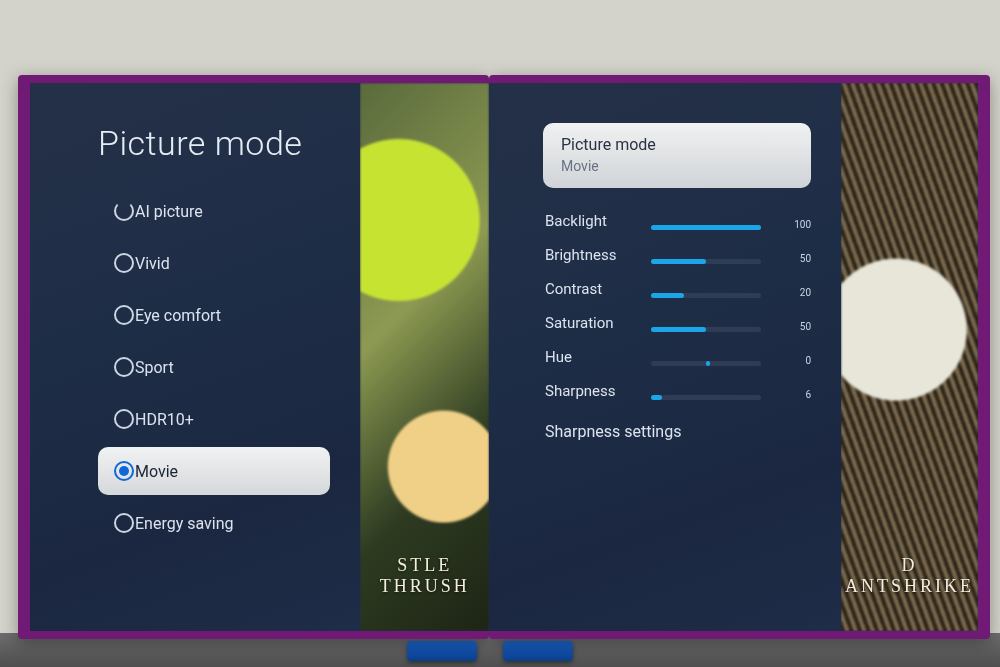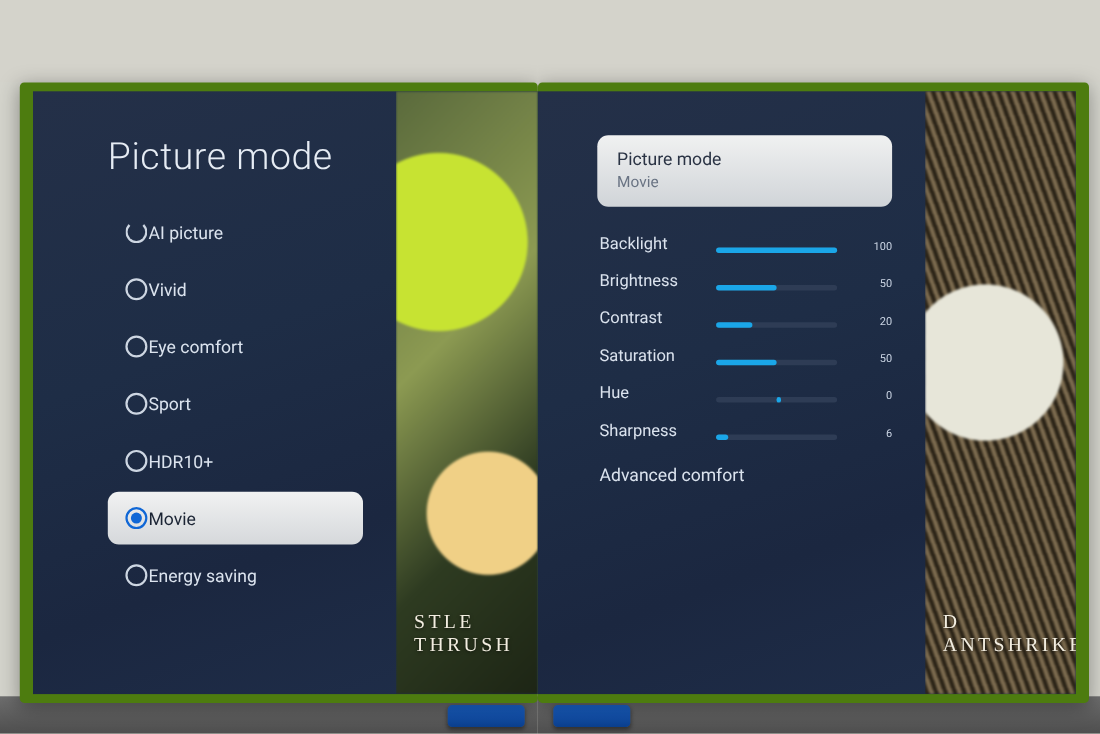--- a/index.html
+++ b/index.html
@@ -25,21 +25,21 @@
     top: 0; left: 0; right: 0;
     height: 75px;
     background: #d4d3cb;
   }
 
   
   .tv {
     position: absolute;
     top: 75px;
     bottom: 28px;
-    background: #4d7c0f;
+    background: #701a75;
     border-radius: 4px;
     box-shadow: 0 4px 18px rgba(0,0,0,0.35);
     overflow: hidden;
   }
   .panel-left  .tv { left: 18px; right: 0; }
   .panel-right .tv { left: 0;   right: 10px; }
 
   
   .screen {
     position: absolute;
@@ -83,28 +83,27 @@
   }
   .panel-right .preview::before{
     background:
       radial-gradient(circle at 40% 45%, #e7e6da 0 70px, transparent 72px),
       repeating-linear-gradient(70deg,#2c2418 0 4px,#7a6a4f 4px 8px),
       linear-gradient(145deg,#3c3524,#6c5e44 50%,#2d2718);
   }
   .preview-caption{
     position:absolute;
     bottom: 34px; left: 0; right: 0;
-    text-align: left;
+    text-align: center;
     color: #f2ede0;
     font-size: 18px;
     letter-spacing: 3px;
     font-weight: 400;
     text-shadow: 0 1px 3px rgba(0,0,0,.6);
     font-family: Georgia, "Times New Roman", serif;
-    margin-left: 16px;
   }
 
   
   .radio-list { display:flex; flex-direction:column; gap:4px; }
   .radio-item {
     display:flex; align-items:center; gap:1px;
     height:48px;
     padding:0 16px;
     border-radius:10px;
     font-size:16px;
@@ -286,21 +285,21 @@
             </div>
             <div class="slider-row">
               <span class="lbl">Sharpness</span>
               <span class="track">
                 <span class="fill" style="width: 10%;"></span>
               </span>
               <span class="val">6</span>
             </div>
           </div>
 
-        <div class="adv-link">Advanced comfort</div>
+        <div class="adv-link">Sharpness settings</div>
       </div>
 
       <div class="preview">
         <div class="preview-caption">D ANTSHRIKE</div>
       </div>
 
     </div>
   </div>
 </div>
 

